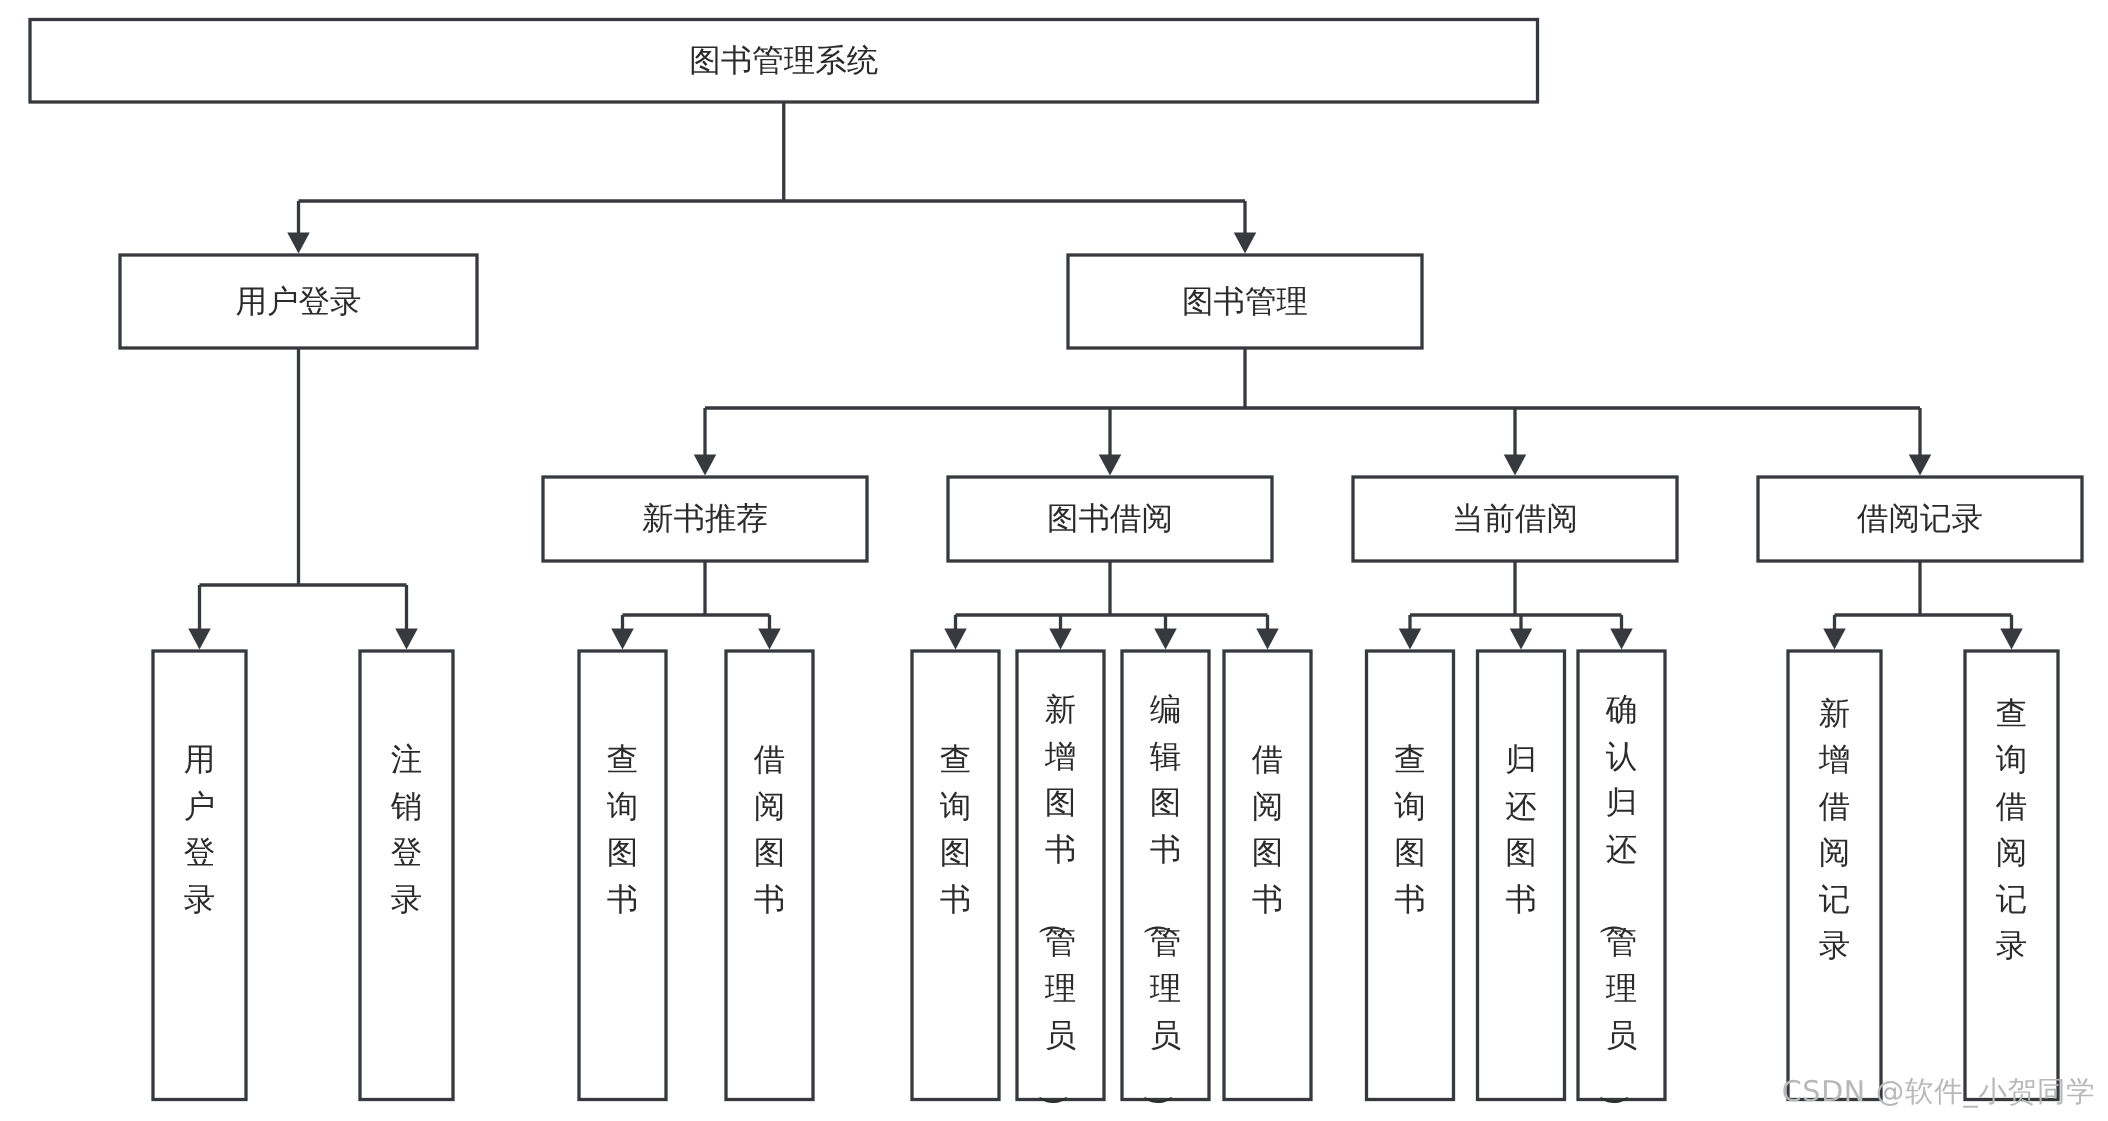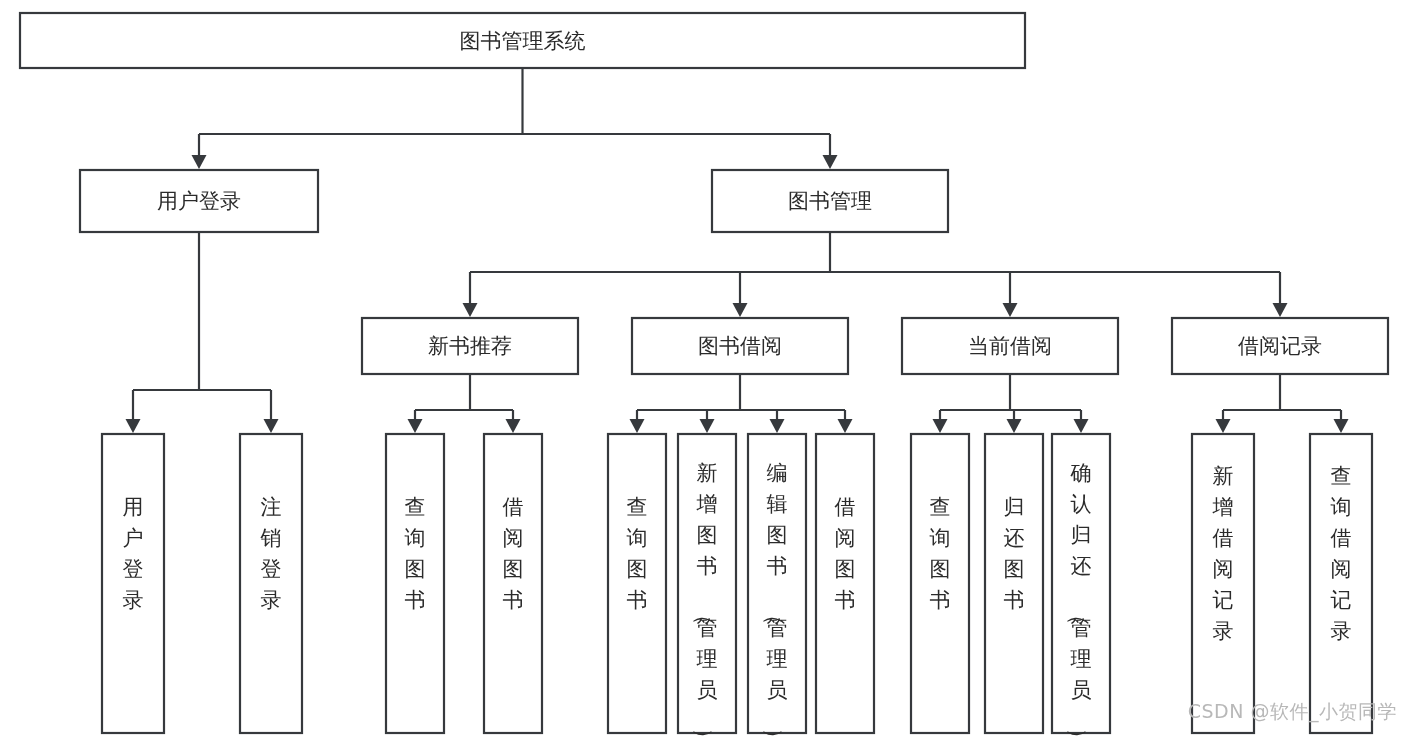--- a/index.html
+++ b/index.html
@@ -49,21 +49,21 @@
     fill: none;
     stroke-linecap: butt;
   }
   .arrow-head {
     fill: #36393d;
     stroke: none;
   }
   .watermark {
     position: absolute;
     right: 8px;
-    bottom: 22px;
+    bottom: 6px;
     font-family: "DejaVu Sans", "Liberation Sans", sans-serif;
     font-size: 19px;
     color: #b8b8b8;
     letter-spacing: 0.5px;
     white-space: nowrap;
     user-select: none;
   }
 </style>
 </head>
 <body>

